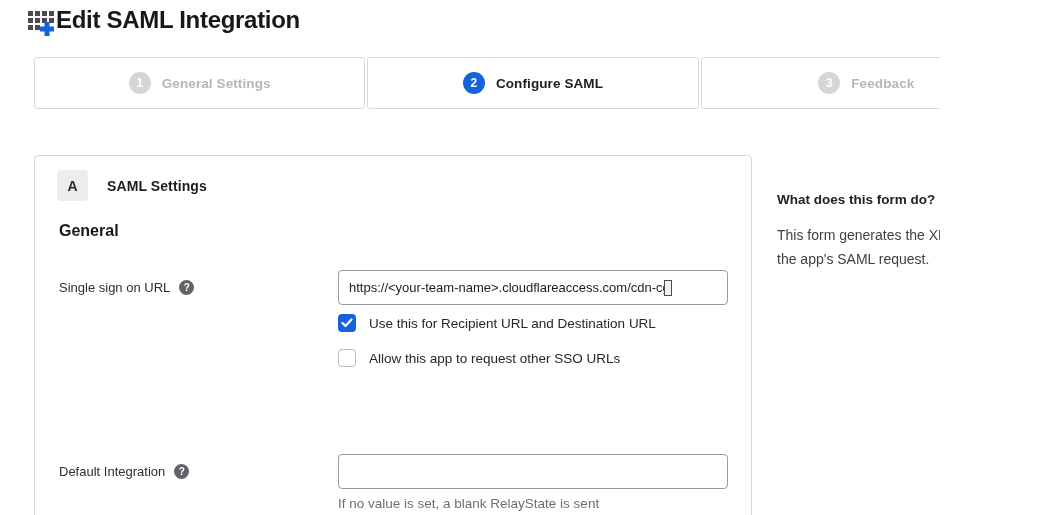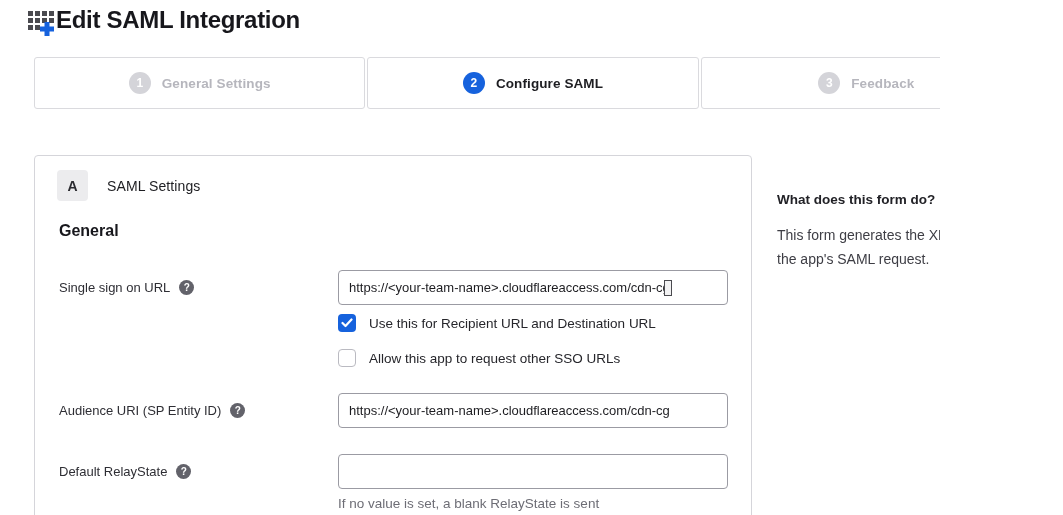--- a/index.html
+++ b/index.html
@@ -23,21 +23,21 @@
   .step-label { font-size:13.5px; font-weight:700; letter-spacing:0.1px; }
   .step.inactive .step-label { color:#b6b6bd; }
   .step.active .step-label { color:#1d1d21; }
 
   
   .panel { position:absolute; left:22px; top:155px; width:718px; height:600px;
            border:1px solid #d5d5da; border-radius:4px; background:#fff; }
   .panel-header { position:absolute; left:22px; top:14px; display:flex; align-items:center; gap:19px; }
   .panel-badge { width:31px; height:31px; border-radius:4px; background:#ececee; color:#2b2b30;
                  font-size:14px; font-weight:700; display:flex; align-items:center; justify-content:center; }
-  .panel-title { font-size:14px; font-weight:400; color:#1d1d21; letter-spacing:0.1px; }
+  .panel-title { font-size:14px; font-weight:700; color:#1d1d21; letter-spacing:0.1px; }
   .section-heading { position:absolute; left:24px; top:66px; font-size:16px; font-weight:700; color:#17171c; }
 
   .form-row { position:absolute; left:24px; width:669px; display:flex; }
   .row-1 { top:114px; }
   .row-2 { top:237px; }
   .row-3 { top:298px; }
   .f-label { width:279px; padding-top:9px; font-size:13px; color:#2e2e34; display:flex; gap:9px; align-items:flex-start; }
   .f-label .lbl-text { line-height:17px; }
   .f-control { flex:1 1 auto; }
 
@@ -137,33 +137,24 @@
           </span>
           <span class="cb-label">Use this for Recipient URL and Destination URL</span>
         </div>
         <div class="checkbox-line">
           <span class="cb unchecked"></span>
           <span class="cb-label">Allow this app to request other SSO URLs</span>
         </div>
       </div>
     </div>
 
-    <div class="form-row row-2">
-      <div class="f-label">
-        <span class="lbl-text">Audience URI (SP Entity ID)</span>
-        <span class="help-icon"></span>
-      </div>
-      <div class="f-control">
-        <input class="text-input" type="text" value="https://&lt;your-team-name&gt;.cloudflareaccess.com/cdn-cg" style="">
-      </div>
-    </div>
 
     <div class="form-row row-3">
       <div class="f-label">
-        <span class="lbl-text">Default RelayState</span>
+        <span class="lbl-text">Default Integration</span>
         <span class="help-icon"></span>
       </div>
       <div class="f-control">
         <input class="text-input" type="text" value="" style="">
         <div class="helper-text">If no value is set, a blank RelayState is sent</div>
       </div>
     </div>
 
   </div>
 

